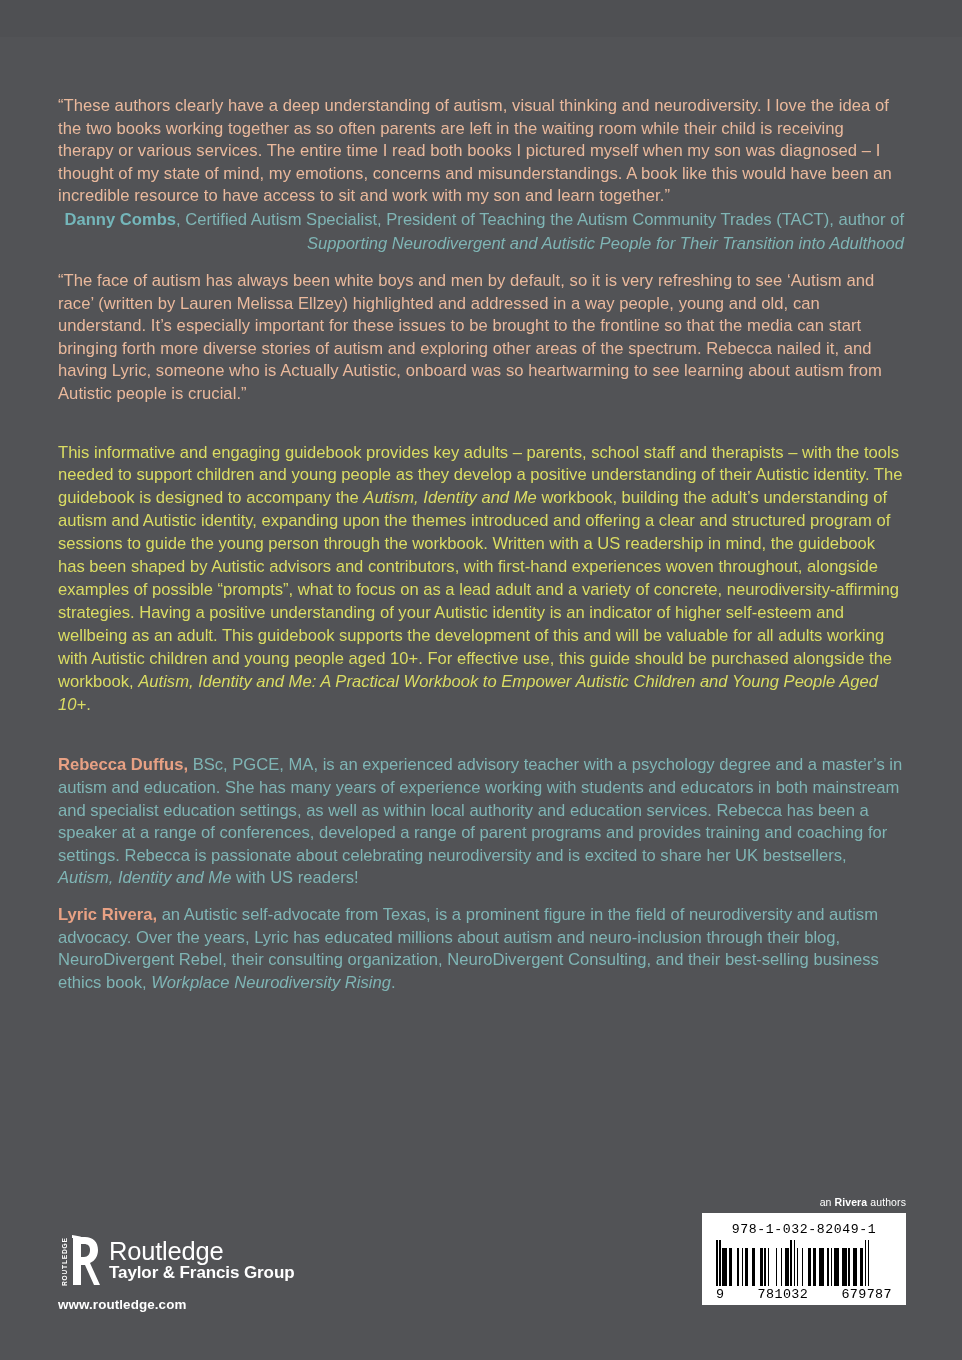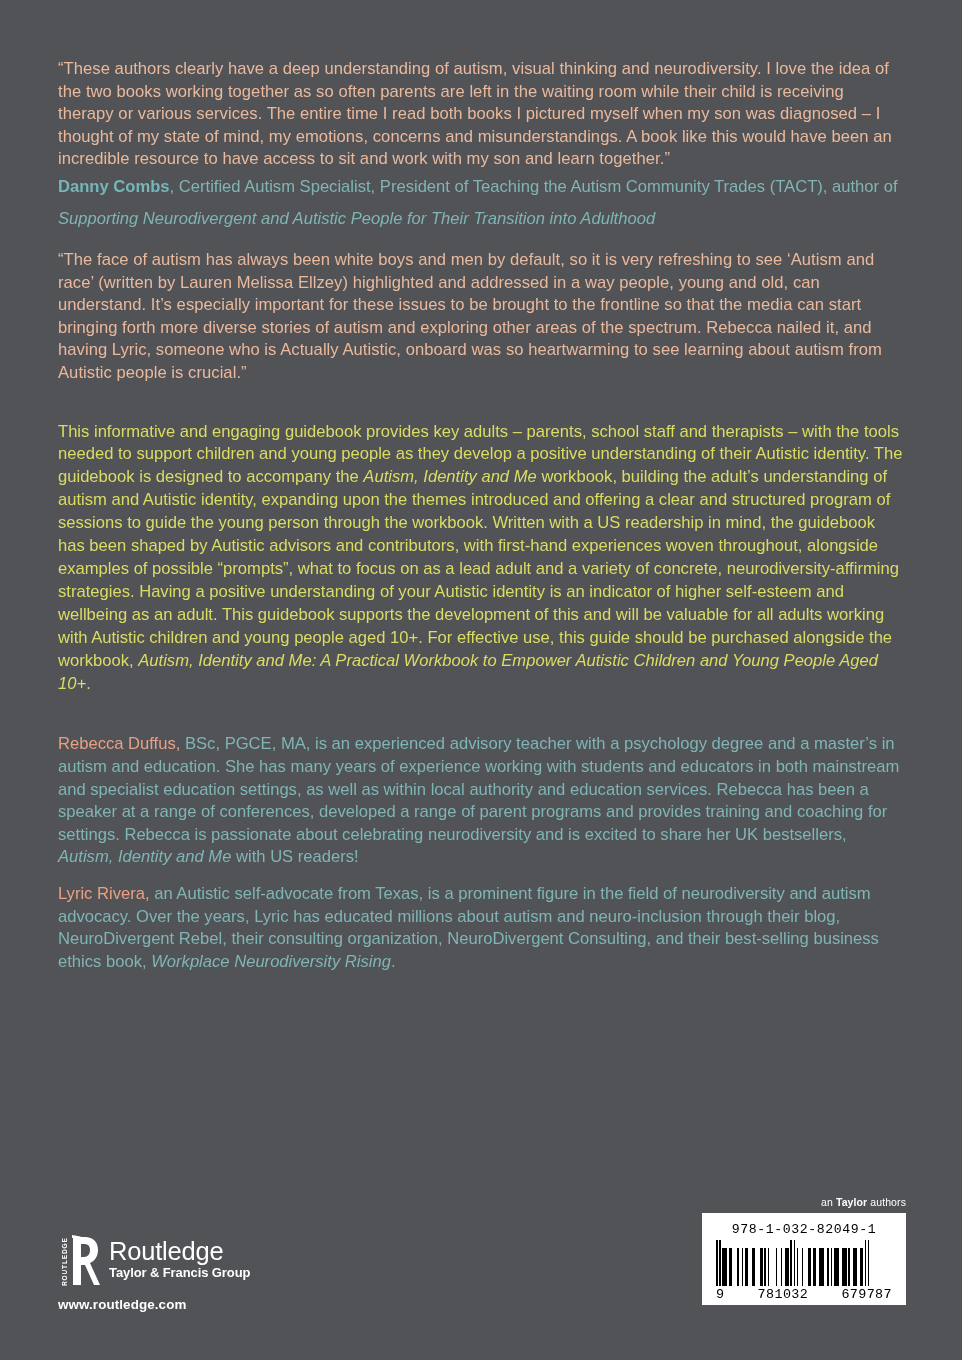--- a/index.html
+++ b/index.html
@@ -13,20 +13,21 @@
     position: relative;
     font-family: "Liberation Sans", sans-serif;
     overflow: hidden;
   }
 
   .cover {
     position: absolute;
     inset: 0;
     background: #525356;
     padding: 7px;
+    margin-top: 37px;
   }
 
   .content {
     position: absolute;
     left: 58px;
     top: 58px;
     width: 846px;
   }
 
   
@@ -35,21 +36,22 @@
   }
   .quote-text {
     color: #eab99c;
     font-size: 16.6px;
     line-height: 22.6px;
     letter-spacing: 0.05px;
   }
   .quote-attrib {
     color: #7fb5b5;
     font-size: 16.6px;
-    line-height: 32px;
+    line-height: 24px;
+    text-align: right;
   }
   .quote-attrib .name {
     font-weight: bold;
     color: #74b6ba;
   }
   .quote-attrib .ital {
     font-style: italic;
   }
 
   
@@ -67,21 +69,21 @@
   .bios {
     margin-top: 38px;
   }
   .bio {
     color: #7fb5b5;
     font-size: 16.6px;
     line-height: 22.6px;
     margin-bottom: 14px;
   }
   .bio .bio-name {
-    font-weight: normal;
+    font-weight: bold;
     color: #e8a184;
   }
   .bio .ital {
     font-style: italic;
   }
 
   
   .footer {
     position: absolute;
     left: 0;
@@ -131,21 +133,21 @@
   }
   .logo-word {
     color: #ffffff;
     font-size: 25.5px;
     line-height: 28px;
     font-weight: 400;
     letter-spacing: -0.2px;
   }
   .logo-sub {
     color: #ffffff;
-    font-size: 13px;
+    font-size: 17px;
     line-height: 15px;
     font-weight: bold;
     letter-spacing: -0.1px;
   }
   .weburl {
     color: #ffffff;
     font-size: 13.4px;
     font-weight: bold;
     margin-top: 10px;
     letter-spacing: 0.1px;
@@ -254,21 +256,21 @@
         </div>
         <div>
           <div class="logo-word">Routledge</div>
           <div class="logo-sub">Taylor &amp; Francis Group</div>
         </div>
       </div>
       <div class="weburl">www.routledge.com</div>
     </div>
 
     <div class="barcode-area">
-      <div class="informa"><span>an </span><b>Taylor</b><span> authors</span></div>
+      <div class="informa"><span>an </span><b>Rivera</b><span> authors</span></div>
       <div class="barcode-box">
         <div class="isbn-text">978-1-032-82049-1</div>
         <div class="bars" id="bars">
             <div class="bar tall" style="width:1.62px"></div>
             <div style="width:1.62px"></div>
             <div class="bar tall" style="width:1.62px"></div>
             <div style="width:1.62px"></div>
             <div class="bar short" style="width:4.86px"></div>
             <div style="width:1.62px"></div>
             <div class="bar short" style="width:3.24px"></div>

